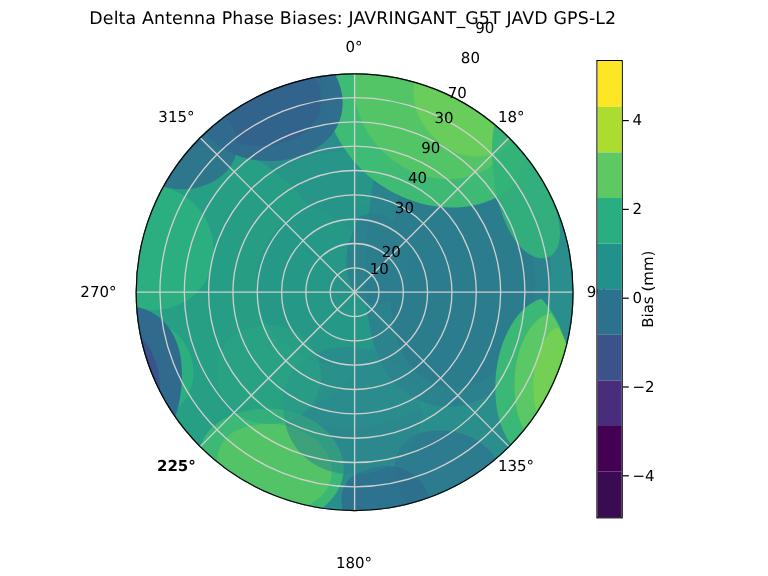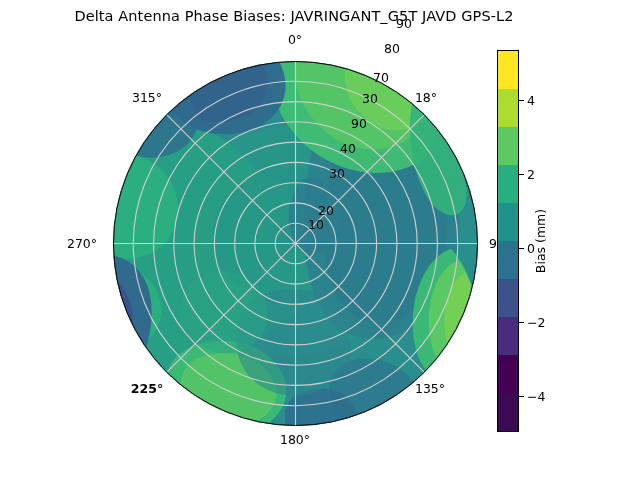--- a/index.html
+++ b/index.html
@@ -181,21 +181,21 @@
     <div class="rad-label" style="left:246px;top:62px;">90</div>
     <div class="rad-label" style="left:257px;top:37px;">30</div>
     <div class="rad-label" style="left:268px;top:16px;">70</div>
     <div class="rad-label" style="left:279px;top:-13px;">80</div>
     <div class="rad-label" style="left:291px;top:-38px;">90</div>
 
     <div class="ang-label" style="left:182px;top:-22px;">0°</div>
     <div class="ang-label" style="left:313px;top:36px;">18°</div>
     <div class="ang-label" style="left:384px;top:182px;">90</div>
     <div class="ang-label" style="left:317px;top:327px;">135°</div>
-    <div class="ang-label" style="left:182px;top:378px;">180°</div>
+    <div class="ang-label" style="left:182px;top:408px;">180°</div>
     <div class="ang-label" style="left:34px;top:327px;font-weight:bold;">225°</div>
     <div class="ang-label" style="left:-31px;top:182px;">270°</div>
     <div class="ang-label" style="left:34px;top:36px;">315°</div>
   </div>
 
   <div id="colorbar-axes">
     <div id="colorbar-gradient">
       <div class="cb-band" style="background: rgb(253, 231, 37);"></div>
       <div class="cb-band" style="background: rgb(173, 220, 48);"></div>
       <div class="cb-band" style="background: rgb(94, 201, 98);"></div>

